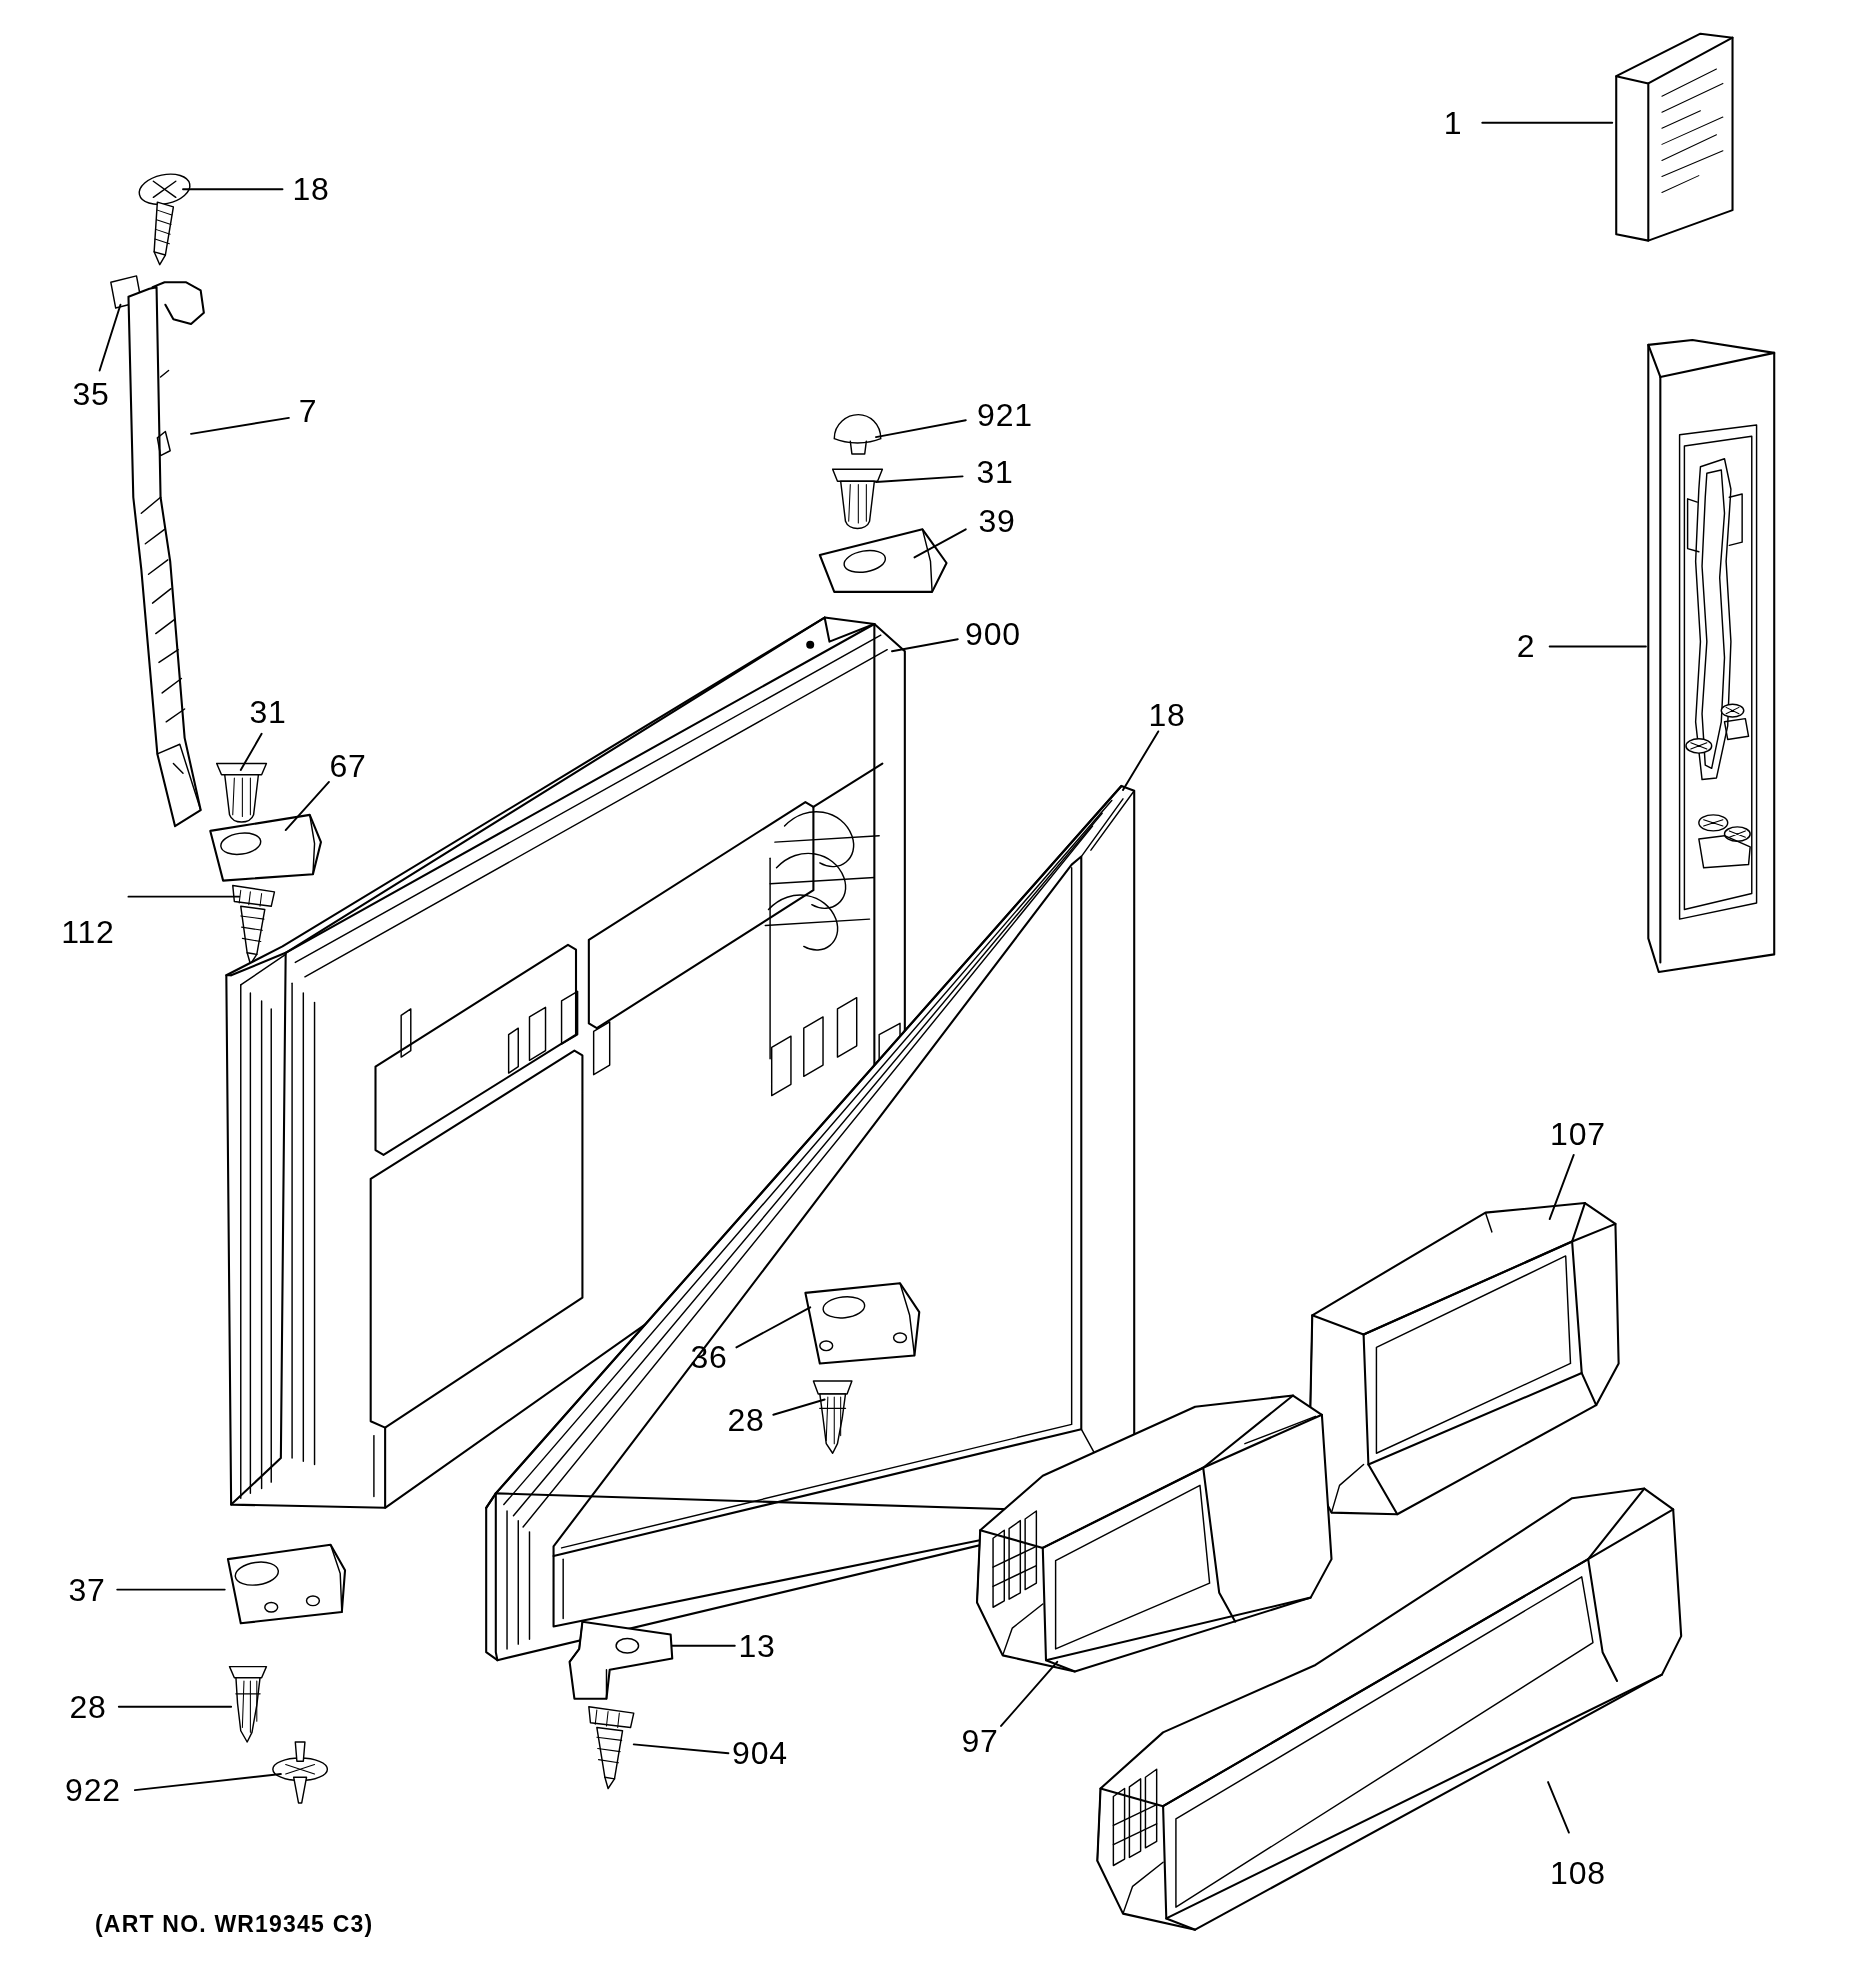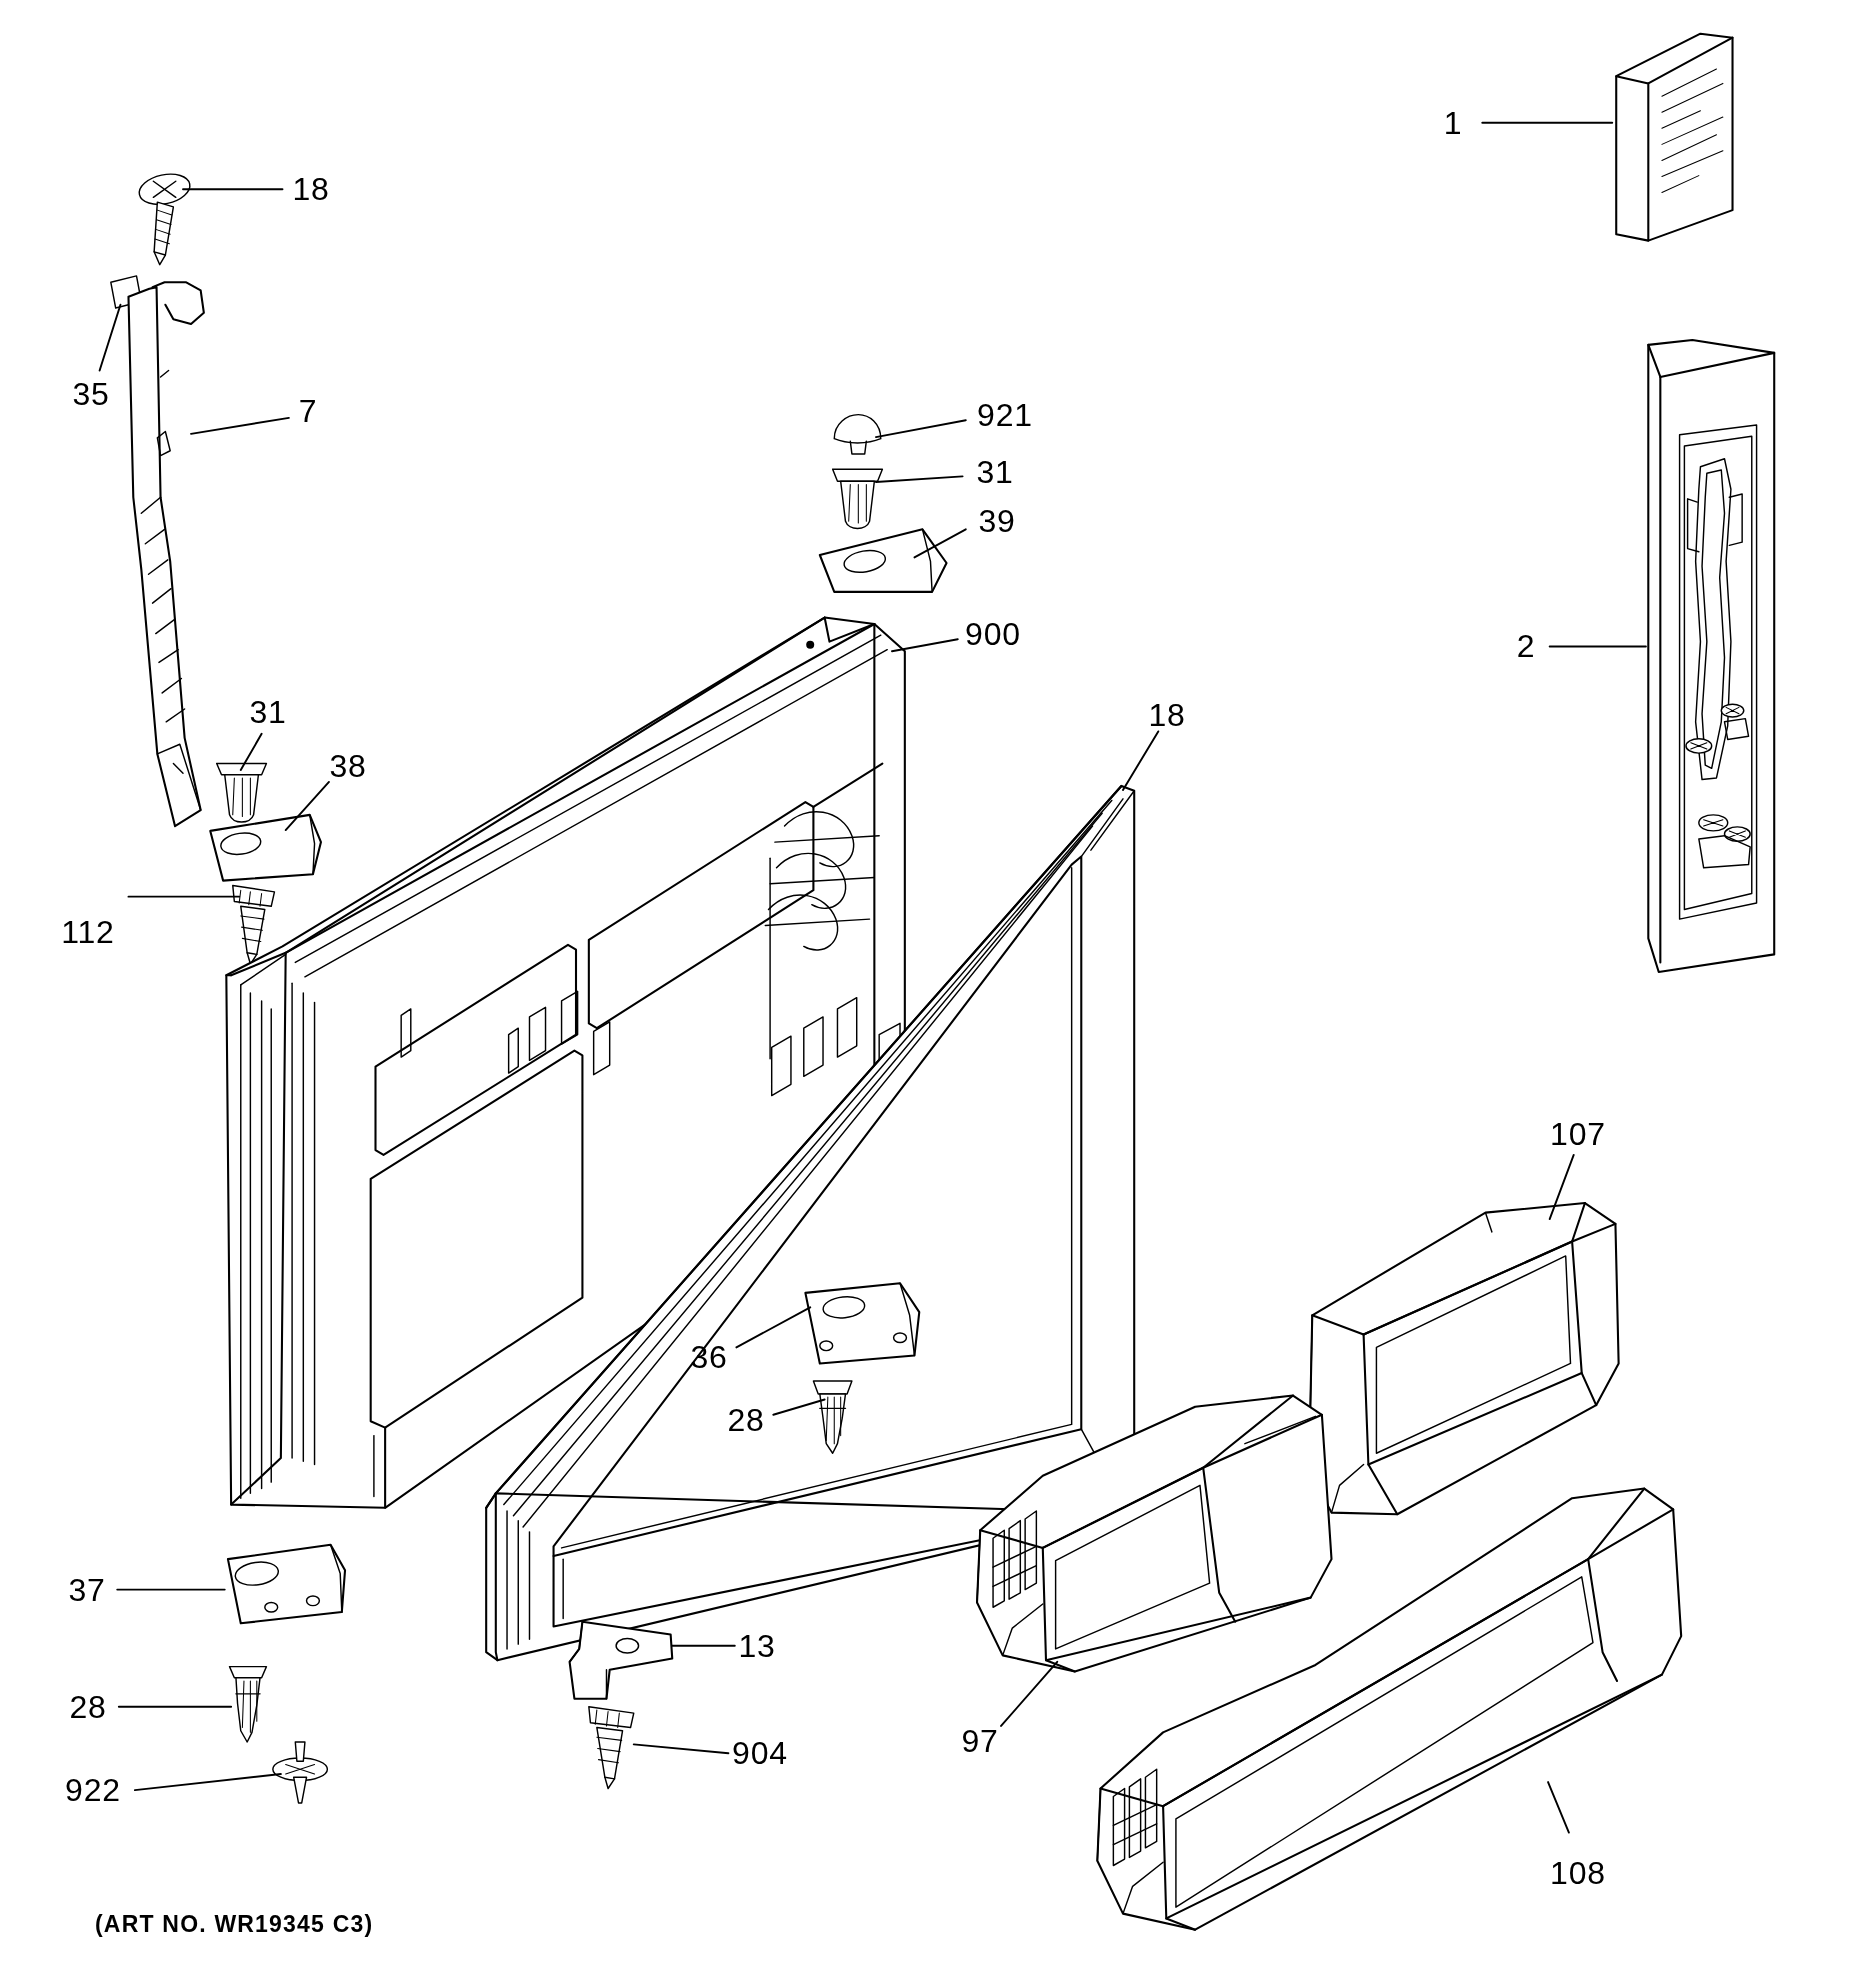--- a/index.html
+++ b/index.html
@@ -370,21 +370,21 @@
   <div class="callout" style="left:311px;  top:189px;">18</div>
   <div class="callout" style="left:91px;  top:394px;">35</div>
   <div class="callout" style="left:308px;  top:411px;">7</div>
   <div class="callout" style="left:1005px; top:415px;">921</div>
   <div class="callout" style="left:995px; top:472px;">31</div>
   <div class="callout" style="left:997px; top:521px;">39</div>
   <div class="callout" style="left:1526px; top:646px;">2</div>
   <div class="callout" style="left:993px; top:634px;">900</div>
   <div class="callout" style="left:1167px; top:715px;">18</div>
   <div class="callout" style="left:268px;  top:712px;">31</div>
-  <div class="callout" style="left:348px;  top:766px;">38</div>
+  <div class="callout" style="left:348px;  top:766px;">67</div>
   <div class="callout" style="left:88px;  top:932px;">112</div>
   <div class="callout" style="left:1578px; top:1134px;text-align:right;">107</div>
   <div class="callout" style="left:709px;  top:1357px;">36</div>
   <div class="callout" style="left:746px;  top:1420px;">28</div>
   <div class="callout" style="left:87px;  top:1590px;">37</div>
   <div class="callout" style="left:88px;  top:1707px;">28</div>
   <div class="callout" style="left:93px;  top:1790px;">922</div>
   <div class="callout" style="left:757px;  top:1646px;">13</div>
   <div class="callout" style="left:760px;  top:1753px;">904</div>
   <div class="callout" style="left:980px; top:1741px;">97</div>

